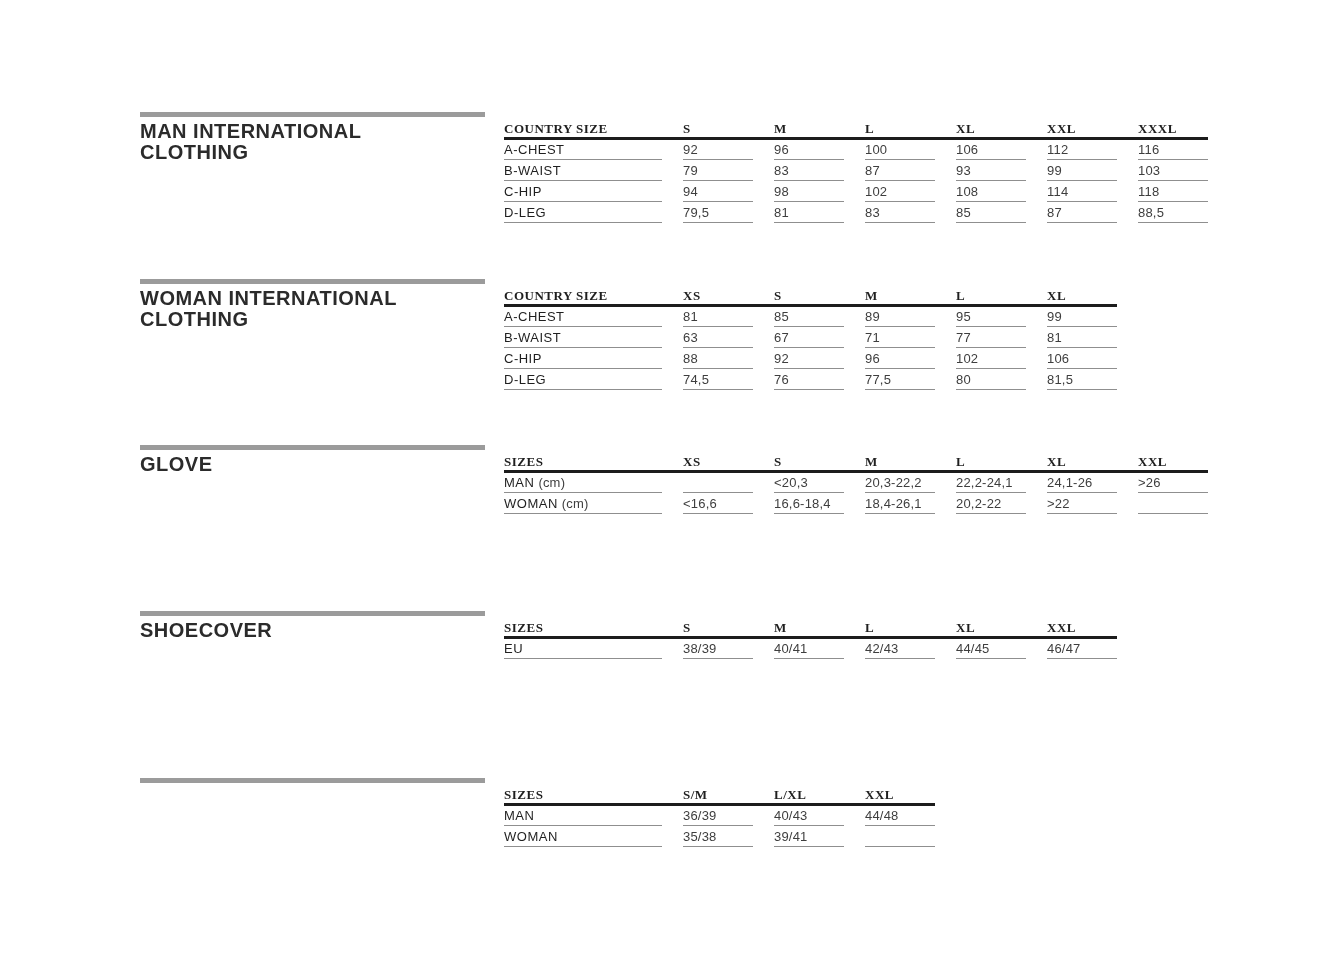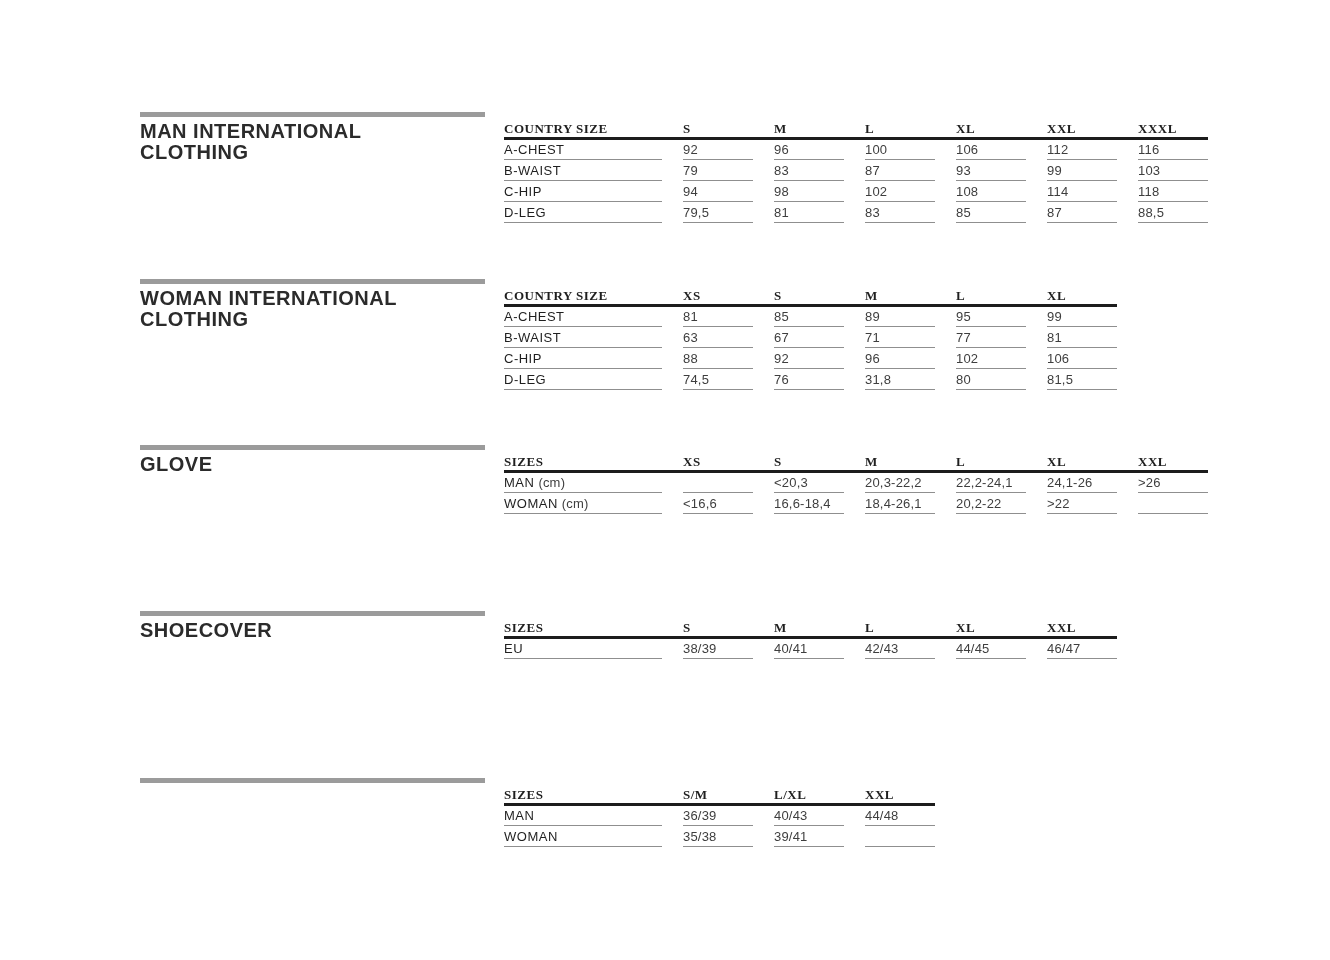--- a/index.html
+++ b/index.html
@@ -200,21 +200,21 @@
           <div class="cell valcell"><span class="txt value">88</span><div class="uline" style="width: 70px;"></div></div>
           <div class="cell valcell"><span class="txt value">92</span><div class="uline" style="width: 70px;"></div></div>
           <div class="cell valcell"><span class="txt value">96</span><div class="uline" style="width: 70px;"></div></div>
           <div class="cell valcell"><span class="txt value">102</span><div class="uline" style="width: 70px;"></div></div>
           <div class="cell valcell"><span class="txt value">106</span><div class="uline" style="width: 70px;"></div></div>
         </div>
         <div class="trow">
           <div class="cell lblcell"><span class="txt lab">D-LEG</span><div class="uline" style="width: 158px;"></div></div>
           <div class="cell valcell"><span class="txt value">74,5</span><div class="uline" style="width: 70px;"></div></div>
           <div class="cell valcell"><span class="txt value">76</span><div class="uline" style="width: 70px;"></div></div>
-          <div class="cell valcell"><span class="txt value">31,8</span><div class="uline" style="width: 70px;"></div></div>
+          <div class="cell valcell"><span class="txt value">77,5</span><div class="uline" style="width: 70px;"></div></div>
           <div class="cell valcell"><span class="txt value">80</span><div class="uline" style="width: 70px;"></div></div>
           <div class="cell valcell"><span class="txt value">81,5</span><div class="uline" style="width: 70px;"></div></div>
         </div>
       </div>
     </div>
     <div class="section" style="top: 445px;">
       <div class="bar"></div>
       <div class="title">
         <div class="title-line">GLOVE</div>
       </div>

